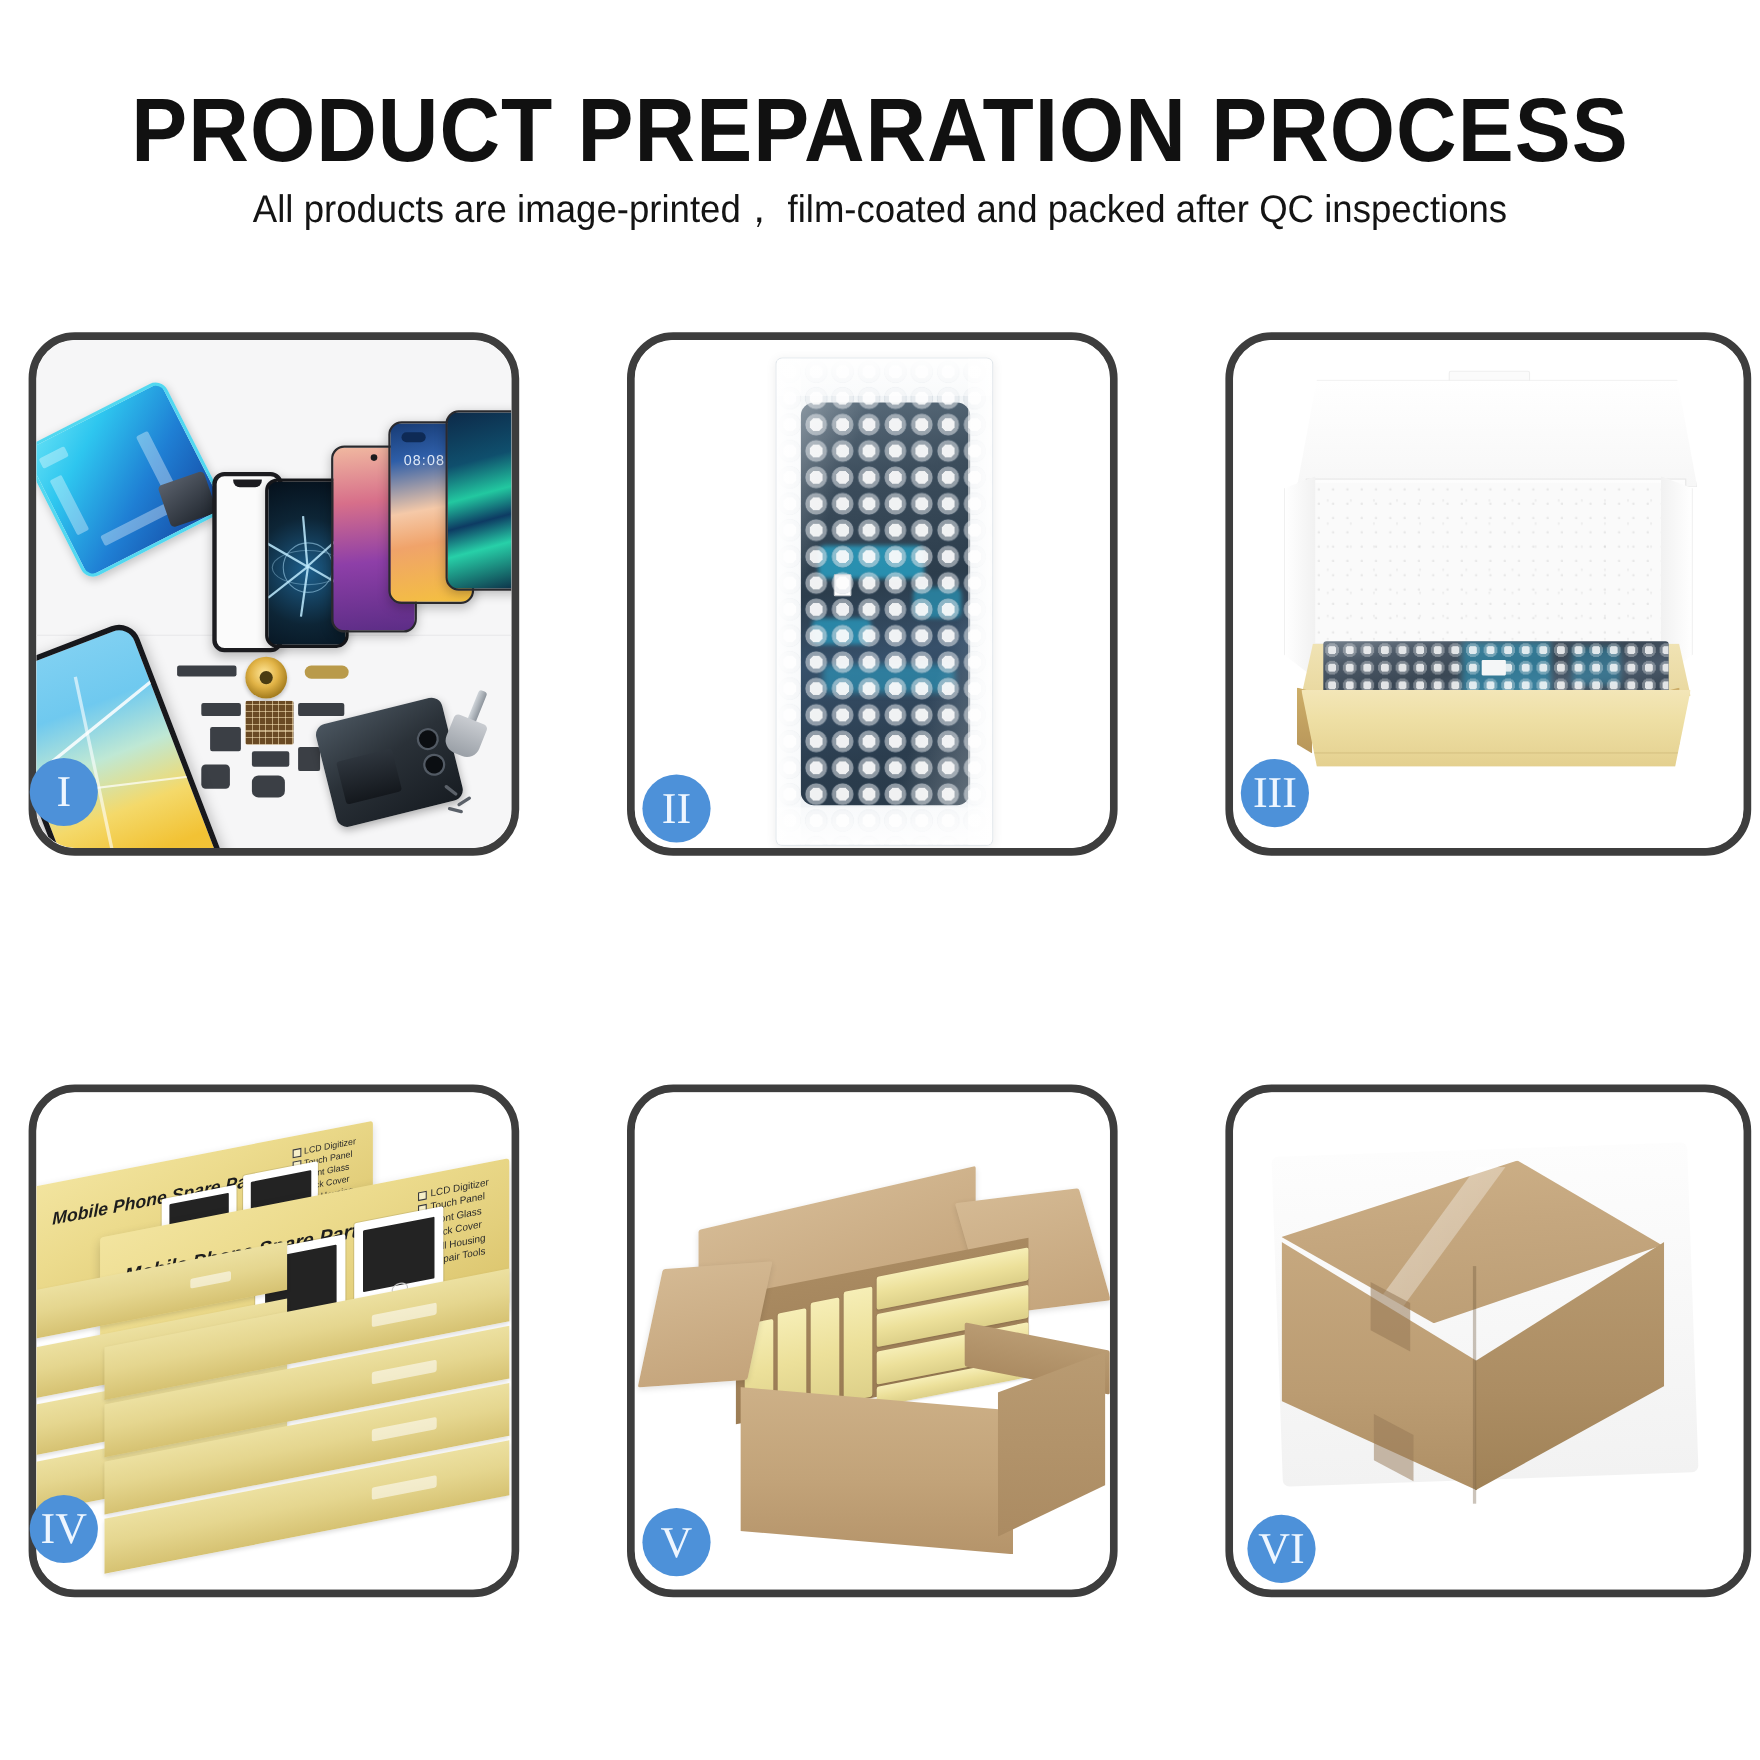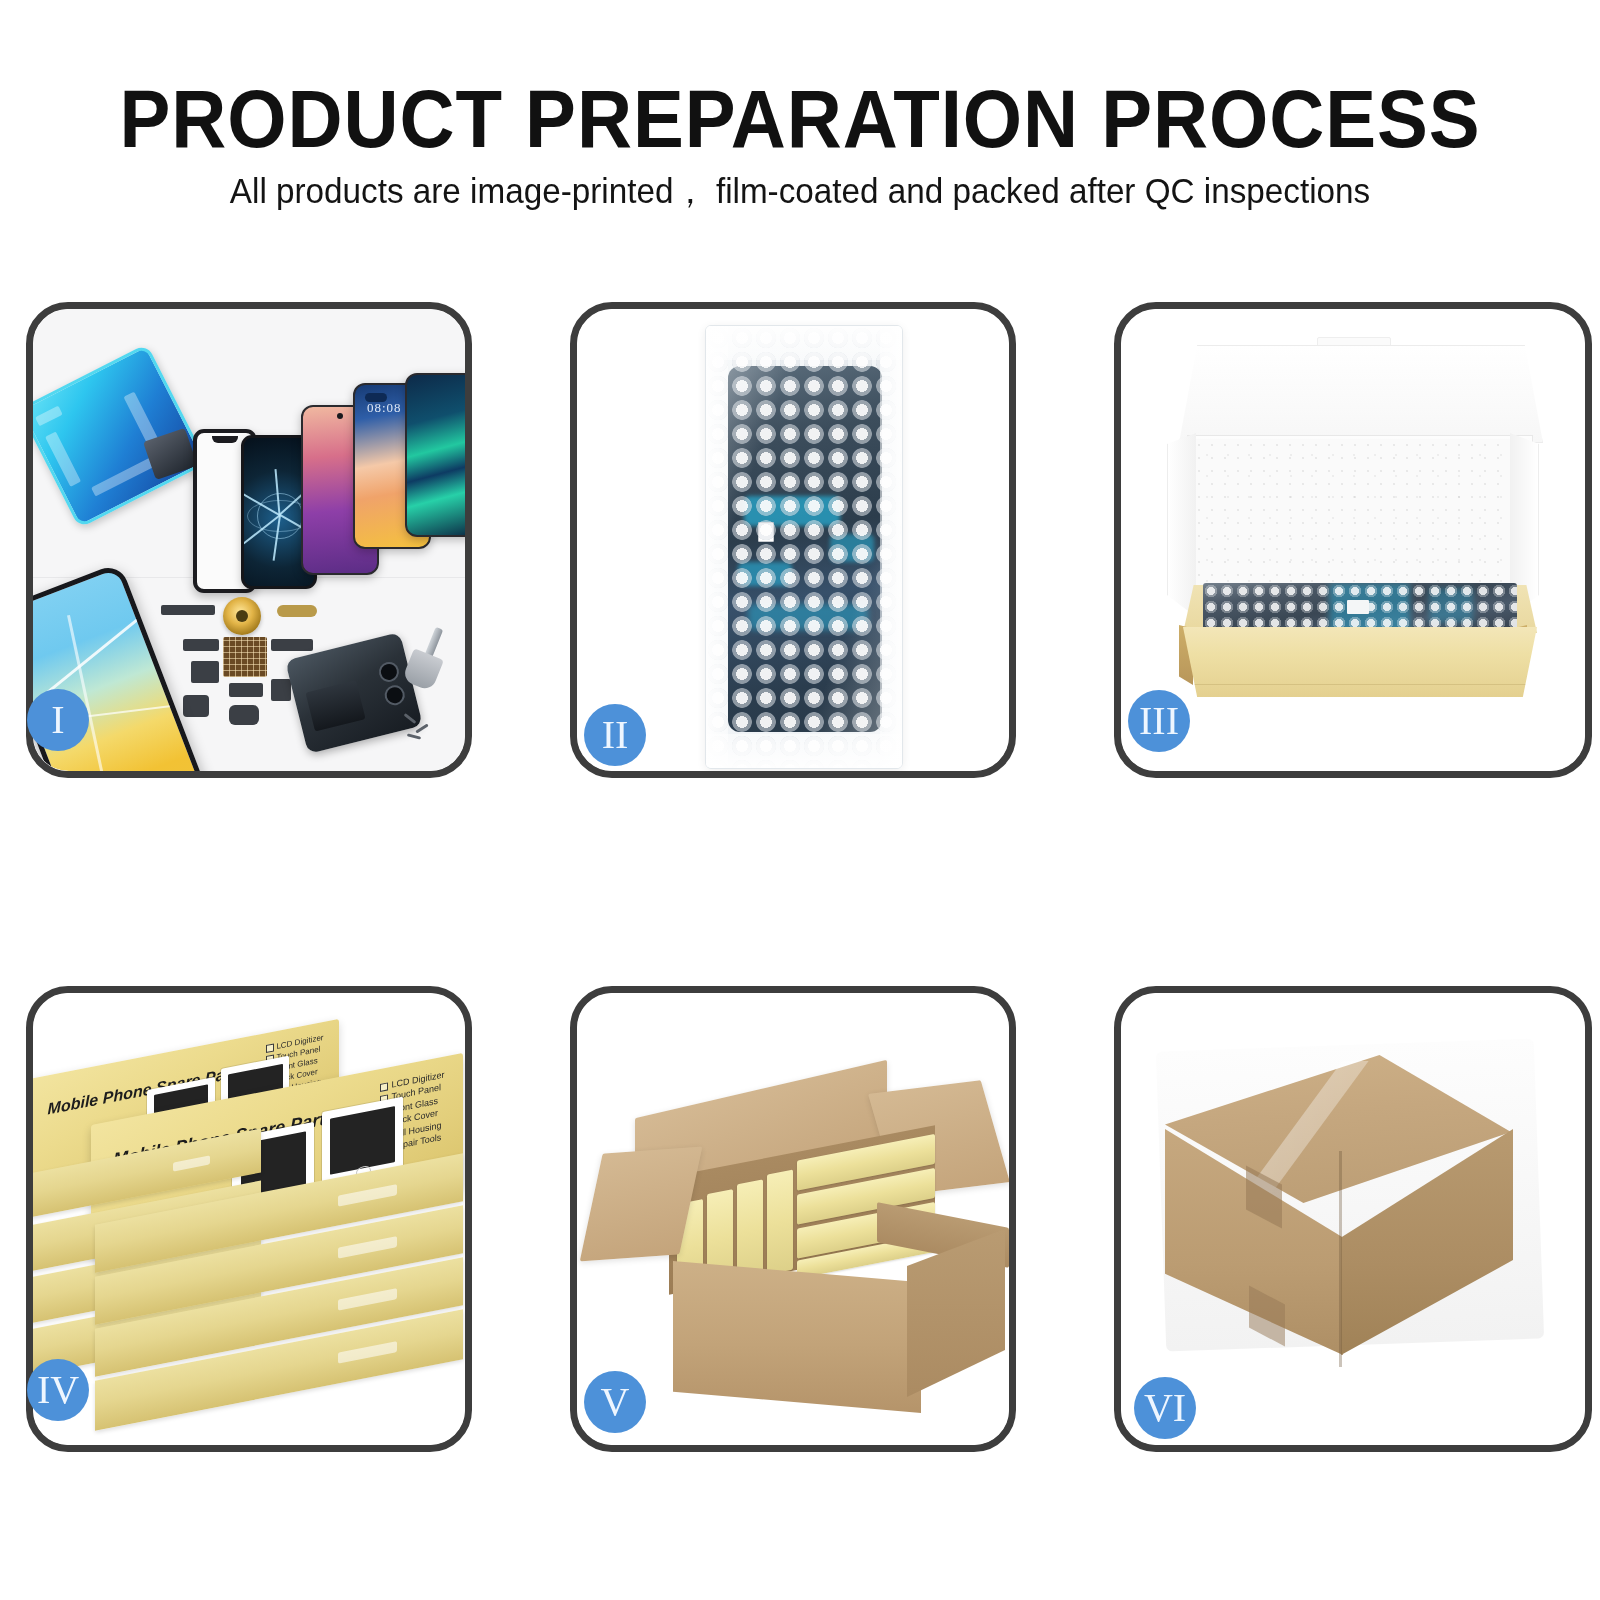--- a/index.html
+++ b/index.html
@@ -185,22 +185,22 @@
     margin-left:-3px; border-radius:50%; background:#1a1a1e;}
   .p1-f2 {
     left: 320px; top: 74px; width: 74px; height: 162px;
     border-radius: 12px;
     background: linear-gradient(170deg,#173b74 0%,#2e5ea8 20%,#f5c9a8 48%,#f0a36a 66%,#f4c13e 100%);
     border:2px solid #2a2a2e;
     box-shadow:0 3px 10px rgba(0,0,0,.25);
   }
   .p1-f2 .pill { position:absolute; left:10px; top:8px; width:22px;height:9px;
     border-radius:6px; background:#0e2a55;}
-  .p1-f2 .time { position:absolute; left:12px; top:15px; font-size:13px;
-    color:#dfe9f7; font-family:Liberation Serif, serif; letter-spacing:1px;}
+  .p1-f2 .time { position:absolute; left:12px; top:26px; font-size:13px;
+    color:#dfe9f7; font-family:Liberation Sans, sans-serif; letter-spacing:1px;}
   .p1-f3 {
     left: 372px; top: 64px; width: 72px; height: 160px;
     border-radius: 12px;
     background: linear-gradient(165deg,#0d2a49 0%,#0f4f6d 28%,#22c8a0 46%,#0d3b63 60%,#27d0a8 74%,#0b2743 100%);
     border:2px solid #2a2a2e;
     box-shadow:0 3px 10px rgba(0,0,0,.25);
   }
 
   
   .part { position:absolute; background:#3b3f45; border-radius:2px; }

